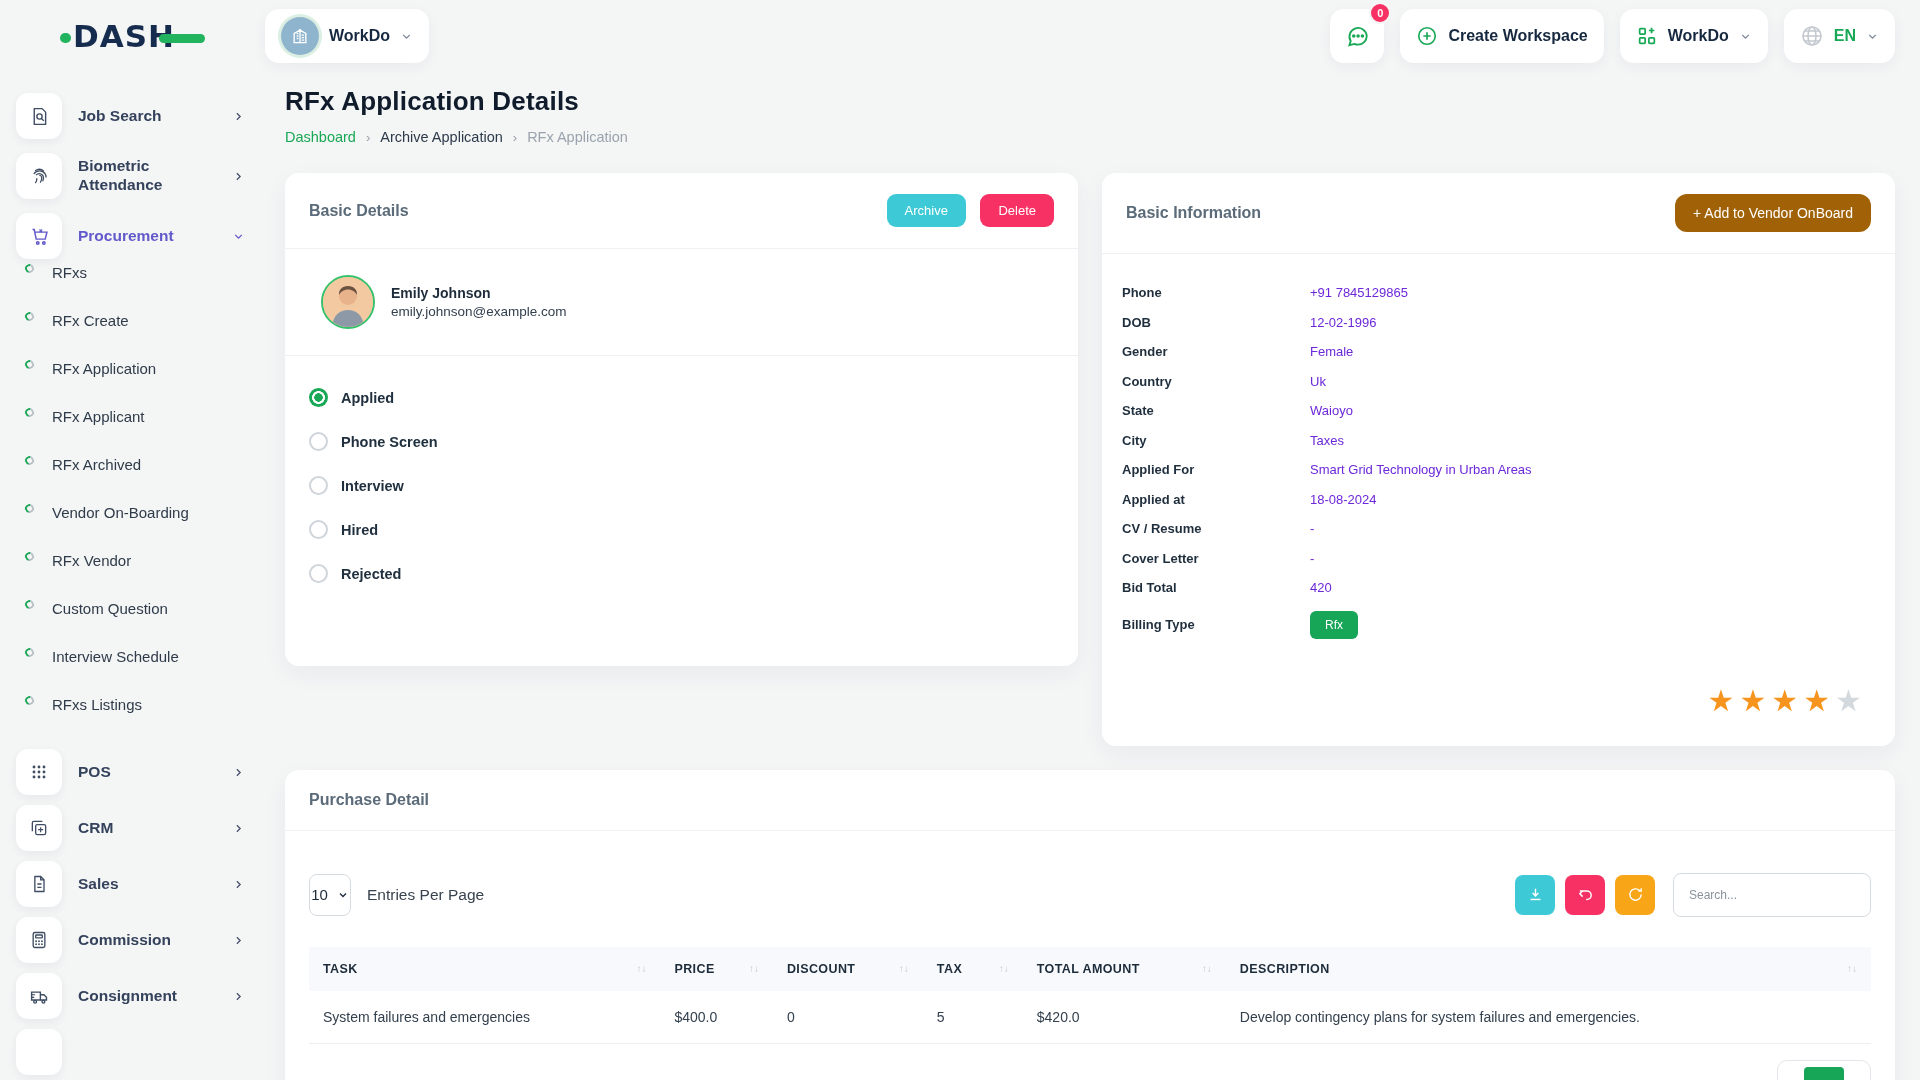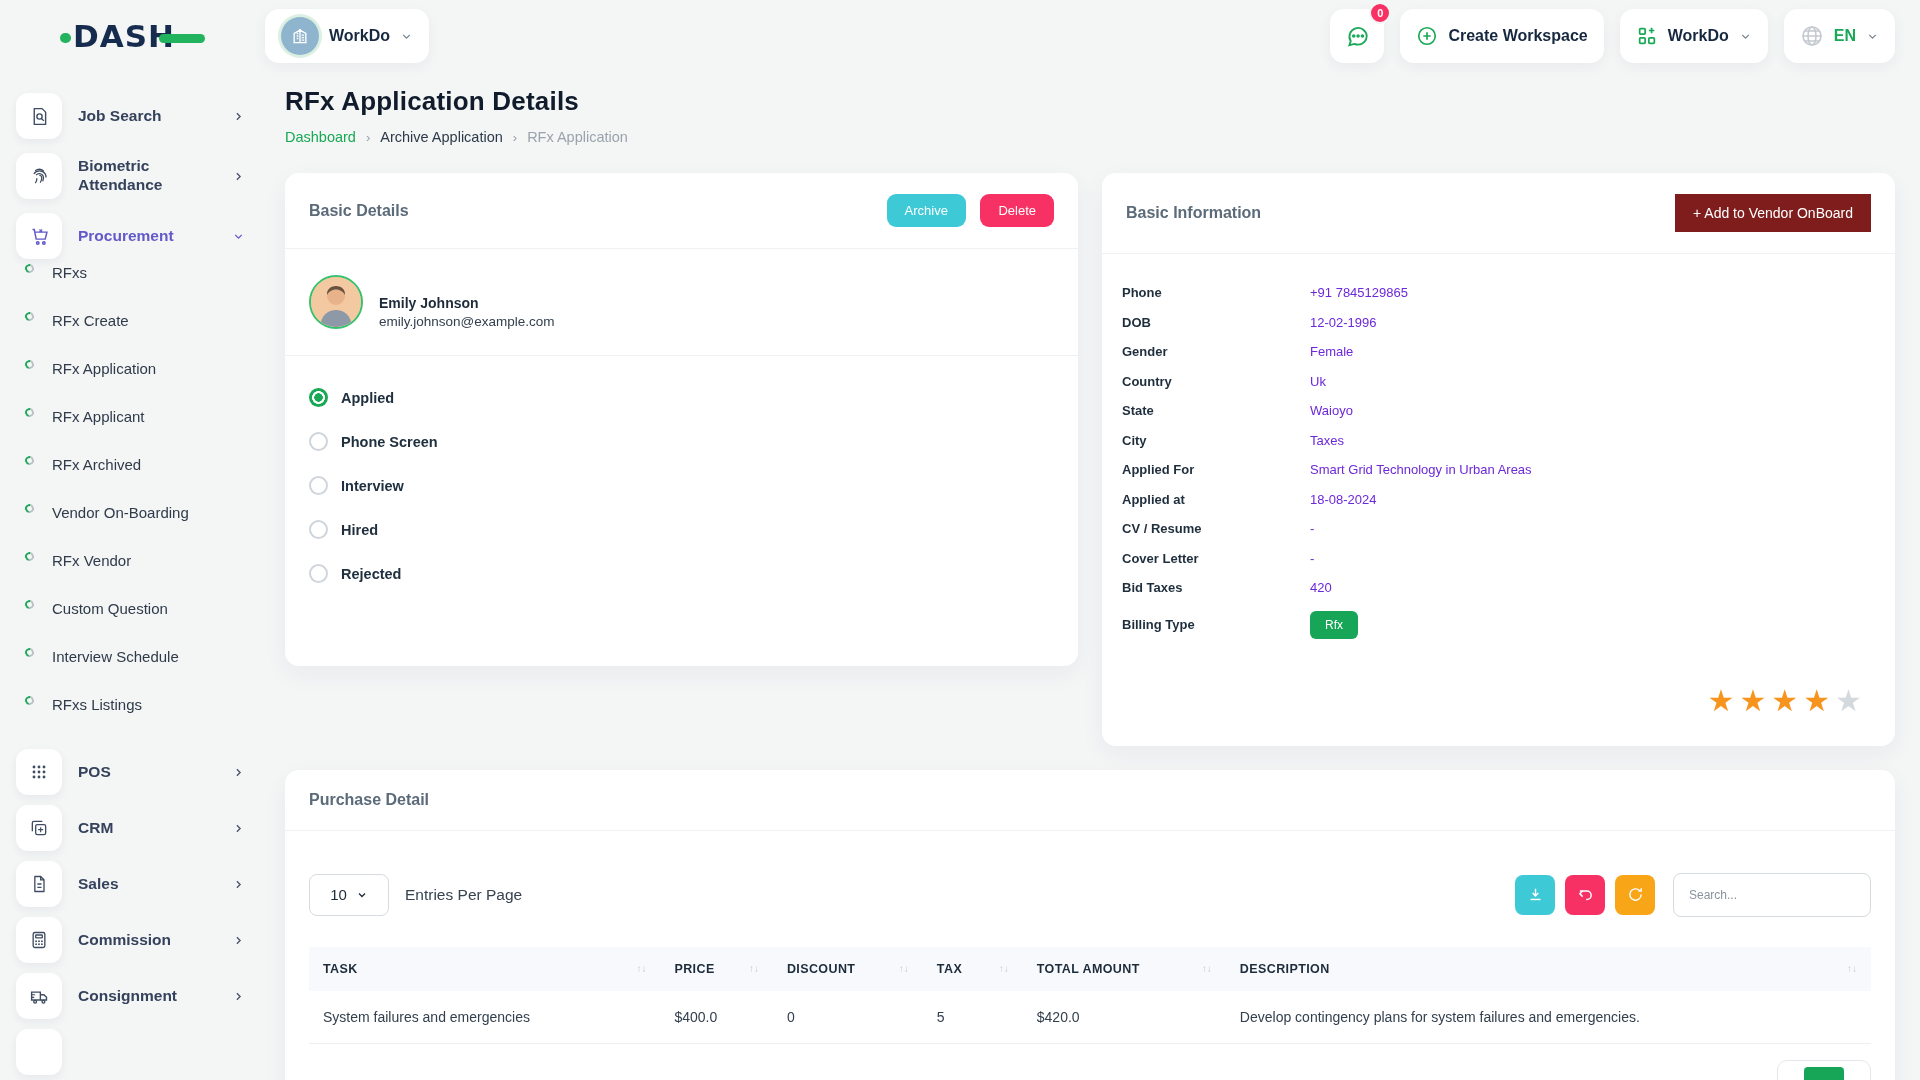--- a/index.html
+++ b/index.html
@@ -48,23 +48,23 @@
   .bc-sep { color:#97a1ab; font-size:13px; }
   .row1 { display:flex; gap:24px; margin-top:28px; align-items:flex-start; }
   .card { background:#fff; border-radius:14px; box-shadow:0 8px 24px rgba(27,46,94,.05); }
   .card-head { display:flex; align-items:center; justify-content:space-between; padding:21px 24px; border-bottom:1px solid #f0f1f4; }
   .card-title { font-size:16px; font-weight:600; color:#5b6b79; }
   .bd-card { flex:1; }
   .bi-card { flex:1; }
   .btn { border:none; border-radius:9px; color:#fff; font-size:13px; font-family:inherit; padding:9px 18px; cursor:pointer; font-weight:500; }
   .btn-teal { background:#3ec9d6; }
   .btn-pink { background:#f73164; margin-left:10px; }
-  .btn-green { background:#7f1d1d; border-radius:0; font-size:14px; padding:11px 18px; }
-  
-  .profile { display:flex; align-items:flex-end; gap:16px; padding:26px 24px; }
+  .btn-green { background:#a16207; border-radius:12px; font-size:14px; padding:11px 18px; }
+  
+  .profile { display:flex; align-items:center; gap:16px; padding:26px 36px; }
   .avatar { width:54px; height:54px; border-radius:50%; border:2px solid #35c26d; overflow:hidden; background:#f3c9a2; }
   .p-name { font-size:14px; font-weight:700; color:#1d2b3a; }
   .p-email { font-size:13.5px; color:#33404e; margin-top:3px; }
   .divider { border-top:1px solid #eef0f2; }
   
   .radio-list { padding:32px 24px 58px; }
   .radio-row { display:flex; align-items:center; gap:13px; margin-bottom:25px; cursor:pointer; }
   .radio { width:19px; height:19px; min-width:19px; border-radius:50%; border:2px solid #cfd5db; background:#fff; }
   .radio.sel { border:none; background:radial-gradient(circle,#19a855 0 4px,#fff 4.5px 6.2px,#19a855 6.7px 100%); }
   .radio-label { font-size:14.5px; font-weight:600; color:#20303f; }
@@ -74,21 +74,21 @@
   .info-label { width:188px; min-width:188px; font-size:13px; font-weight:700; color:#1f2e3d; }
   .info-value { font-size:13px; color:#6d28d9; }
   .badge-green { background:#17a558; color:#fff; font-size:12px; padding:7px 15px; border-radius:6px; display:inline-block; }
   .info-row.billing { height:44px; }
   .stars { text-align:right; padding:36px 28px 28px; font-size:30px; letter-spacing:5px; }
   .star-f { color:#f7941e; }
   .star-e { color:#d4d9de; }
   
   .purchase-card { margin-top:24px; height:420px; }
   .controls { display:flex; align-items:center; padding:42px 24px 30px; }
-  .select-box { width:80px; height:42px; border:1px solid #d6dbe0; border-radius:8px; background:#fff; display:flex; align-items:center; justify-content:center; gap:9px; cursor:pointer; }
+  .select-box { width:42px; height:42px; border:1px solid #d6dbe0; border-radius:8px; background:#fff; display:flex; align-items:center; justify-content:center; gap:9px; cursor:pointer; }
   .select-val { font-size:15px; color:#1d2b3a; }
   .entries-label { margin-left:16px; font-size:15.5px; color:#38434f; }
   .ctrl-right { margin-left:auto; display:flex; align-items:center; gap:10px; }
   .sq-btn { width:40px; height:40px; border:none; border-radius:8px; display:flex; align-items:center; justify-content:center; cursor:pointer; }
   .sq-teal { background:#3ec9d6; }
   .sq-pink { background:#f73164; }
   .sq-orange { background:#f8a617; }
   .search-input { width:198px; height:44px; margin-left:8px; border:1px solid #d6dbe0; border-radius:8px; padding:0 15px; font-size:12px; font-family:inherit; color:#38434f; background:#fff; outline:none; }
   .search-input::placeholder { color:#8a939c; }
   table { width:calc(100% - 48px); margin:0 24px; border-collapse:collapse; }
@@ -452,21 +452,21 @@
           </div>
         <div class="info-row">
             <span class="info-label">CV / Resume</span>
             <span class="info-value">-</span>
           </div>
         <div class="info-row">
             <span class="info-label">Cover Letter</span>
             <span class="info-value">-</span>
           </div>
         <div class="info-row">
-            <span class="info-label">Bid Taxes</span>
+            <span class="info-label">Bid Total</span>
             <span class="info-value">420</span>
           </div>
         <div class="info-row billing">
             <span class="info-label">Billing Type</span>
             <span class="badge-green">Rfx</span>
           </div>
         <div class="stars">
           <span class="star-f">★</span><span class="star-f">★</span><span class="star-f">★</span><span class="star-f">★</span><span class="star-e">★</span>
         </div>
       </div>

